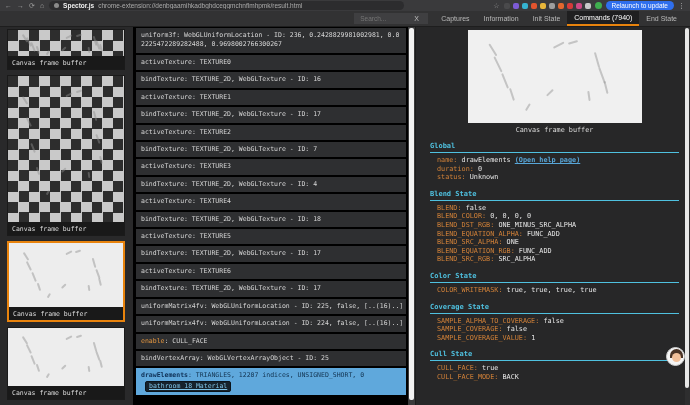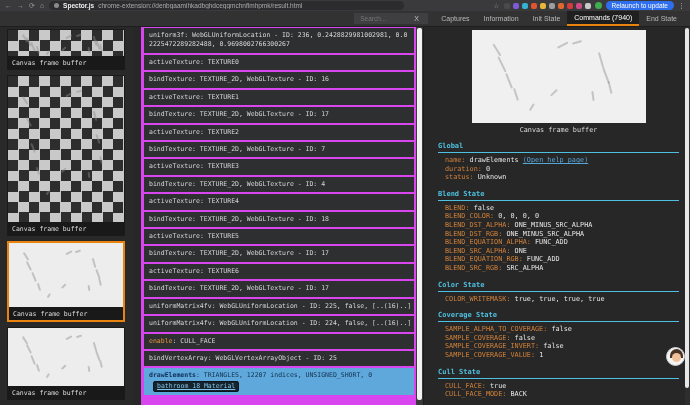--- a/index.html
+++ b/index.html
@@ -43,21 +43,21 @@
   .thumb.sel{border:2px solid #e8830d;}
   .thumb-img{position:relative;overflow:hidden;}
   .checker .thumb-img{background:conic-gradient(#c9c9c9 0 25%,#2d2d2d 0 50%,#c9c9c9 0 75%,#2d2d2d 0);
     background-size:21px 21px;}
   .plain .thumb-img{background:#ededed;}
   .thumb-label{background:#191919;color:#dcdcdc;font-size:6.5px;padding:3px 4px;height:13px;
     white-space:nowrap;overflow:hidden;}
   .scr{position:absolute;background:#8f8f8f;opacity:.45;width:1.5px;border-radius:1px;}
 
   
-  .cmdlist{width:275px;background:#d946ef;padding:1px 2px 0 3px;overflow:hidden;flex:none;margin-left:8px;}
+  .cmdlist{width:275px;background:#000000;padding:1px 2px 0 3px;overflow:hidden;flex:none;}
   .row{background:#2e2f31;color:#d6d6d6;font-size:6.5px;line-height:1.45;
     padding:3px 5px;margin-bottom:2px;cursor:pointer;white-space:nowrap;overflow:hidden;}
   .row.wrap{white-space:normal;word-break:break-all;}
   .row .nm{color:#d6d6d6;}
   .row .nm.orange{color:#e2953f;text-align:right;}
   .row.hl-blue{background:#5fa8dc;color:#12324f;white-space:normal;}
   .row.hl-blue .nm{color:#0e2f55;font-weight:bold;}
   .tag{background:#16222c;border:1px solid #0a141c;color:#7fc4e8;text-decoration:underline;
     padding:0 3px;margin-left:4px;border-radius:2px;display:inline-block;cursor:pointer;}
 
@@ -68,21 +68,21 @@
   
   .panel{flex:1;border-left:1px solid #1c1c1c;background:#272728;padding:3px 6px 0 14px;
     overflow:hidden;position:relative;}
   .preview{width:174px;height:93px;background:#f0f0f0;margin:0 auto;position:relative;overflow:hidden;}
   .preview-cap{text-align:center;color:#dcdcdc;font-size:6.8px;margin-top:3px;}
   .sec-title{color:#4fc1e0;font-size:7px;font-weight:bold;border-bottom:1px solid #4fc1e0;
     margin:8px 0 3px;padding-bottom:2px;}
   .kv{font-size:6.8px;line-height:8.6px;white-space:nowrap;}
   .kv .k{color:#d08038;padding-left:7px;}
   .kv .v{color:#e6e6e6;}
-  .kv a{color:#58a6d8;text-decoration:underline;cursor:pointer;}
+  .kv a{color:#58a6d8;text-decoration:underline;cursor:pointer;font-weight:bold;}
 
   
   .rightscroll{width:5px;position:relative;background:#2e2e2f;flex:none;cursor:pointer;}
   .rightscroll .sb{position:absolute;top:1px;left:0;width:4px;height:360px;background:#e8e8e8;border-radius:2px;}
 
   
   .avatar-ov{position:absolute;left:666px;top:347px;width:19px;height:19px;border-radius:50%;
     background:#f5f5f5;border:1px solid #cfcfcf;overflow:hidden;z-index:9;}
   .avatar-ov .hair{position:absolute;top:1px;left:3px;width:13px;height:9px;border-radius:7px 7px 0 0;background:#4a3326;}
   .avatar-ov .face{position:absolute;top:5px;left:5px;width:9px;height:9px;border-radius:50%;background:#f2c09a;}
@@ -251,32 +251,30 @@
       </div>
     <div class="preview-cap">Canvas frame buffer</div>
     <div id="panel-sections">
         <div class="sec-title">Global</div>
         <div class="kv"><span class="k">name: </span><span class="v">drawElements </span><a>(Open help page)</a></div>
         <div class="kv"><span class="k">duration: </span><span class="v">0</span></div>
         <div class="kv"><span class="k">status: </span><span class="v">Unknown</span></div>
         <div class="sec-title">Blend State</div>
         <div class="kv"><span class="k">BLEND: </span><span class="v">false</span></div>
         <div class="kv"><span class="k">BLEND_COLOR: </span><span class="v">0, 0, 0, 0</span></div>
-        <div class="kv"><span class="k">BLEND_DST_ALPHA: </span><span class="v">ONE_MINUS_SRC_ALPHA</span></div>
         <div class="kv"><span class="k">BLEND_DST_RGB: </span><span class="v">ONE_MINUS_SRC_ALPHA</span></div>
         <div class="kv"><span class="k">BLEND_EQUATION_ALPHA: </span><span class="v">FUNC_ADD</span></div>
         <div class="kv"><span class="k">BLEND_SRC_ALPHA: </span><span class="v">ONE</span></div>
         <div class="kv"><span class="k">BLEND_EQUATION_RGB: </span><span class="v">FUNC_ADD</span></div>
         <div class="kv"><span class="k">BLEND_SRC_RGB: </span><span class="v">SRC_ALPHA</span></div>
         <div class="sec-title">Color State</div>
         <div class="kv"><span class="k">COLOR_WRITEMASK: </span><span class="v">true, true, true, true</span></div>
         <div class="sec-title">Coverage State</div>
         <div class="kv"><span class="k">SAMPLE_ALPHA_TO_COVERAGE: </span><span class="v">false</span></div>
         <div class="kv"><span class="k">SAMPLE_COVERAGE: </span><span class="v">false</span></div>
-        <div class="kv"><span class="k">SAMPLE_COVERAGE_INVERT: </span><span class="v">false</span></div>
         <div class="kv"><span class="k">SAMPLE_COVERAGE_VALUE: </span><span class="v">1</span></div>
         <div class="sec-title">Cull State</div>
         <div class="kv"><span class="k">CULL_FACE: </span><span class="v">true</span></div>
         <div class="kv"><span class="k">CULL_FACE_MODE: </span><span class="v">BACK</span></div>
       </div>
   </div>
 
   <div class="rightscroll">
       <div class="sb"></div>
     </div>

